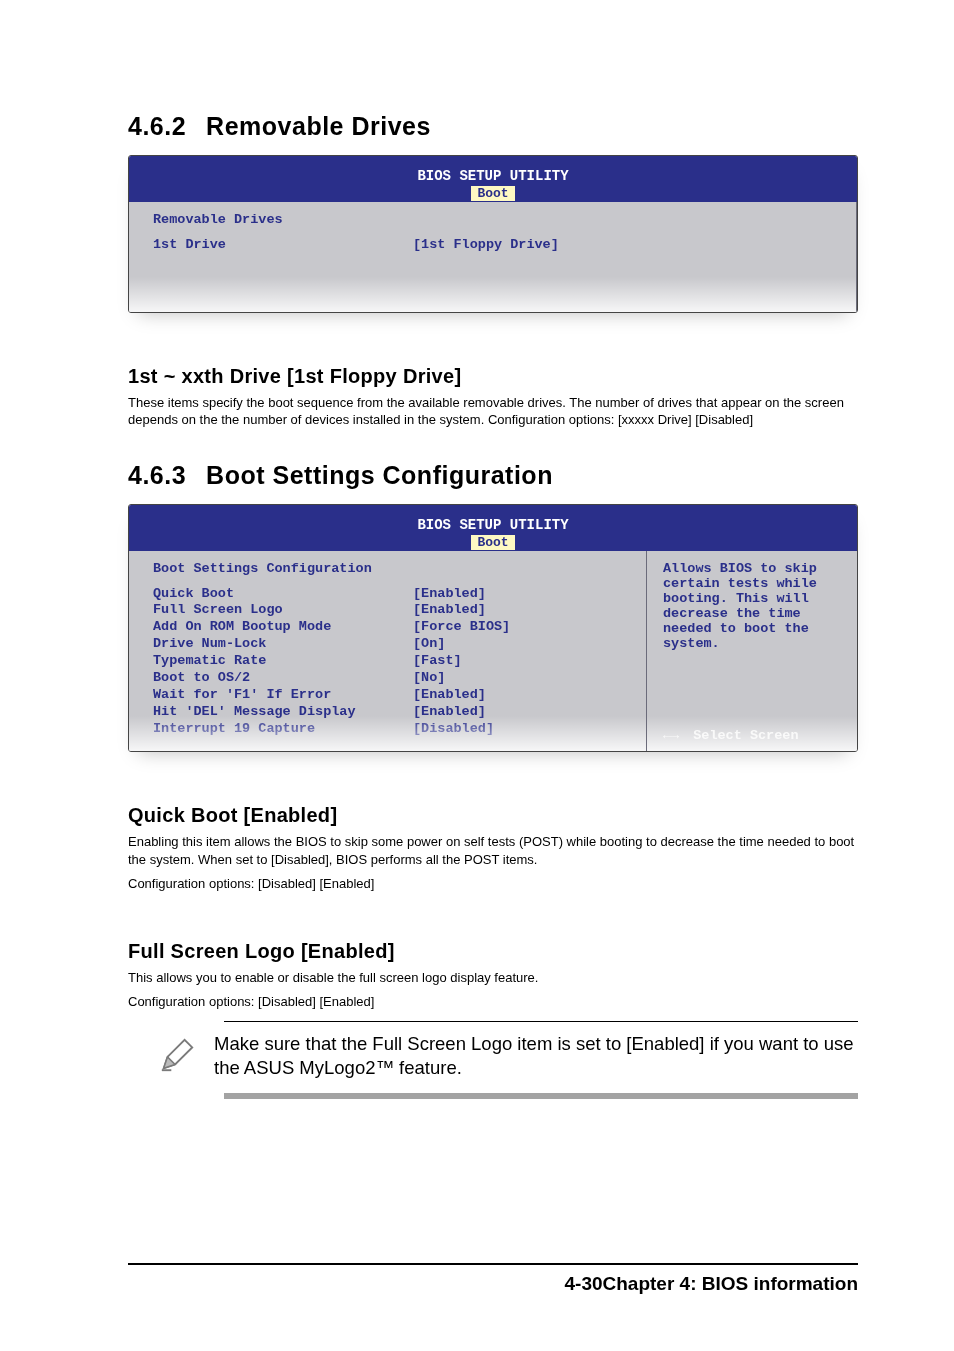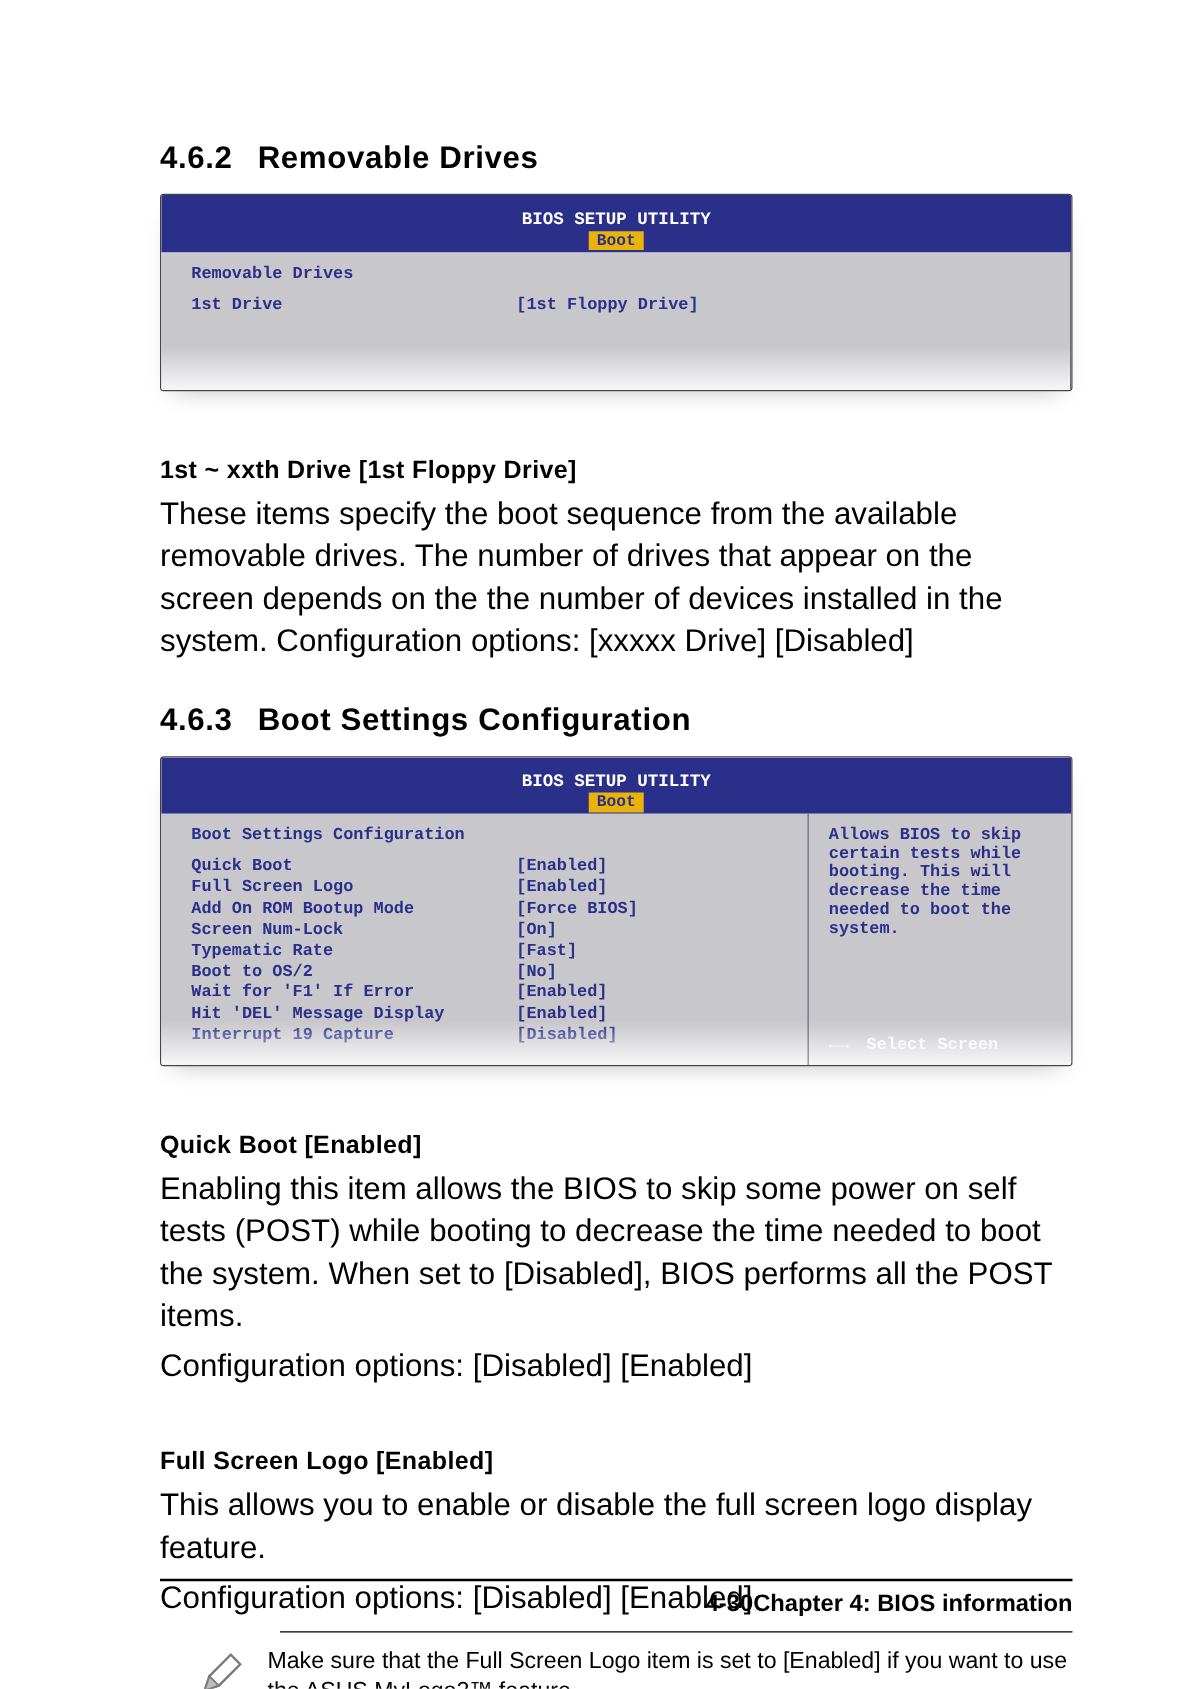--- a/index.html
+++ b/index.html
@@ -24,21 +24,21 @@
     margin-right: 20px;
   }
   .subheading {
     font-size: 20px;
     font-weight: bold;
     margin-top: 24px;
     margin-bottom: 6px;
     letter-spacing: 0.3px;
   }
   .body-text {
-    font-size: 25px;
+    font-size: 13px;
     line-height: 1.36;
     margin-bottom: 6px;
   }
   .bios-panel {
     border: 1px solid #444;
     border-radius: 3px;
     overflow: hidden;
     margin-top: 4px;
     margin-bottom: 2px;
     box-shadow: 0 10px 18px -10px rgba(0,0,0,0.25);
@@ -48,21 +48,21 @@
     color: #fff;
     text-align: center;
     font-family: "Courier New", monospace;
     font-weight: bold;
     font-size: 14px;
     padding: 12px 0 0 0;
     line-height: 1.2;
   }
   .bios-tab {
     display: inline-block;
-    background: #eab308;
+    background: #fef9c3;
     color: #2a2f8a;
     font-family: "Courier New", monospace;
     font-weight: bold;
     font-size: 13px;
     padding: 0 6px;
   }
   .bios-body {
     display: flex;
     background: #c8c8cc;
     min-height: 110px;
@@ -196,21 +196,21 @@
           </div>
         <div class="bios-row">
             <span class="rlabel">Full Screen Logo</span>
             <span class="rval">[Enabled]</span>
           </div>
         <div class="bios-row">
             <span class="rlabel">Add On ROM Bootup Mode</span>
             <span class="rval">[Force BIOS]</span>
           </div>
         <div class="bios-row">
-            <span class="rlabel">Screen Num-Lock</span>
+            <span class="rlabel">Drive Num-Lock</span>
             <span class="rval">[On]</span>
           </div>
         <div class="bios-row">
             <span class="rlabel">Typematic Rate</span>
             <span class="rval">[Fast]</span>
           </div>
         <div class="bios-row">
             <span class="rlabel">Boot to OS/2</span>
             <span class="rval">[No]</span>
           </div>

